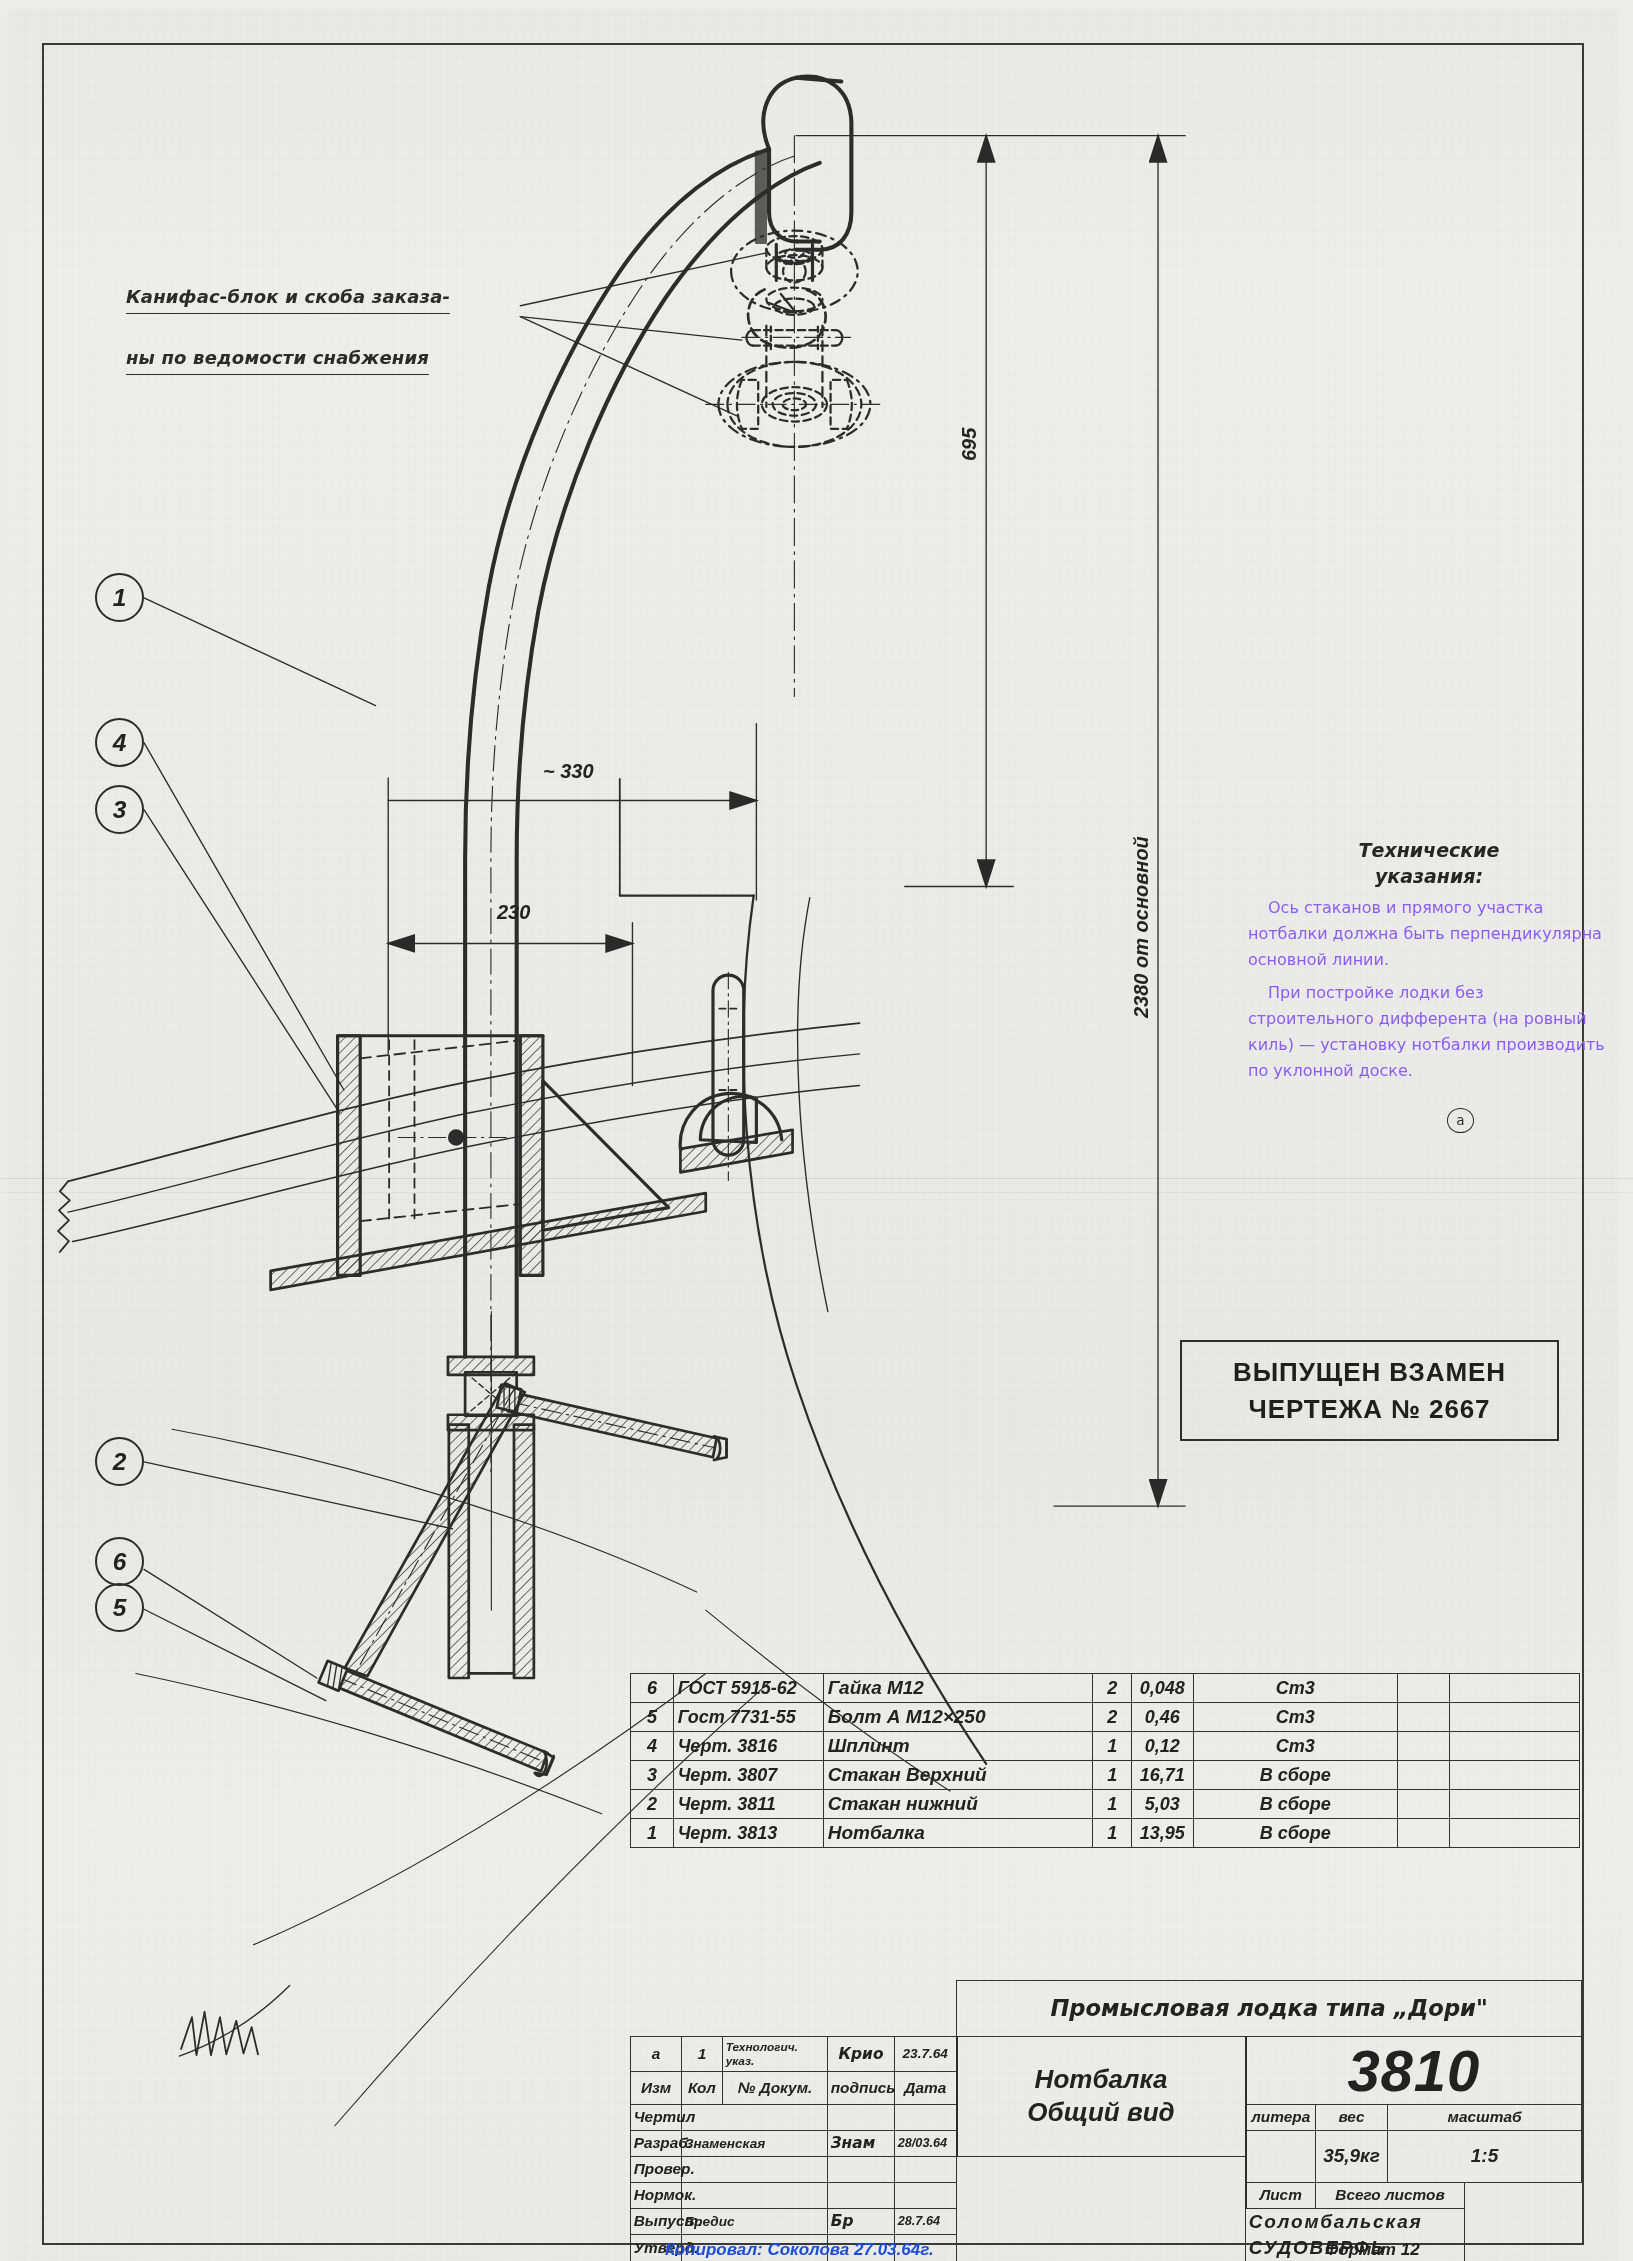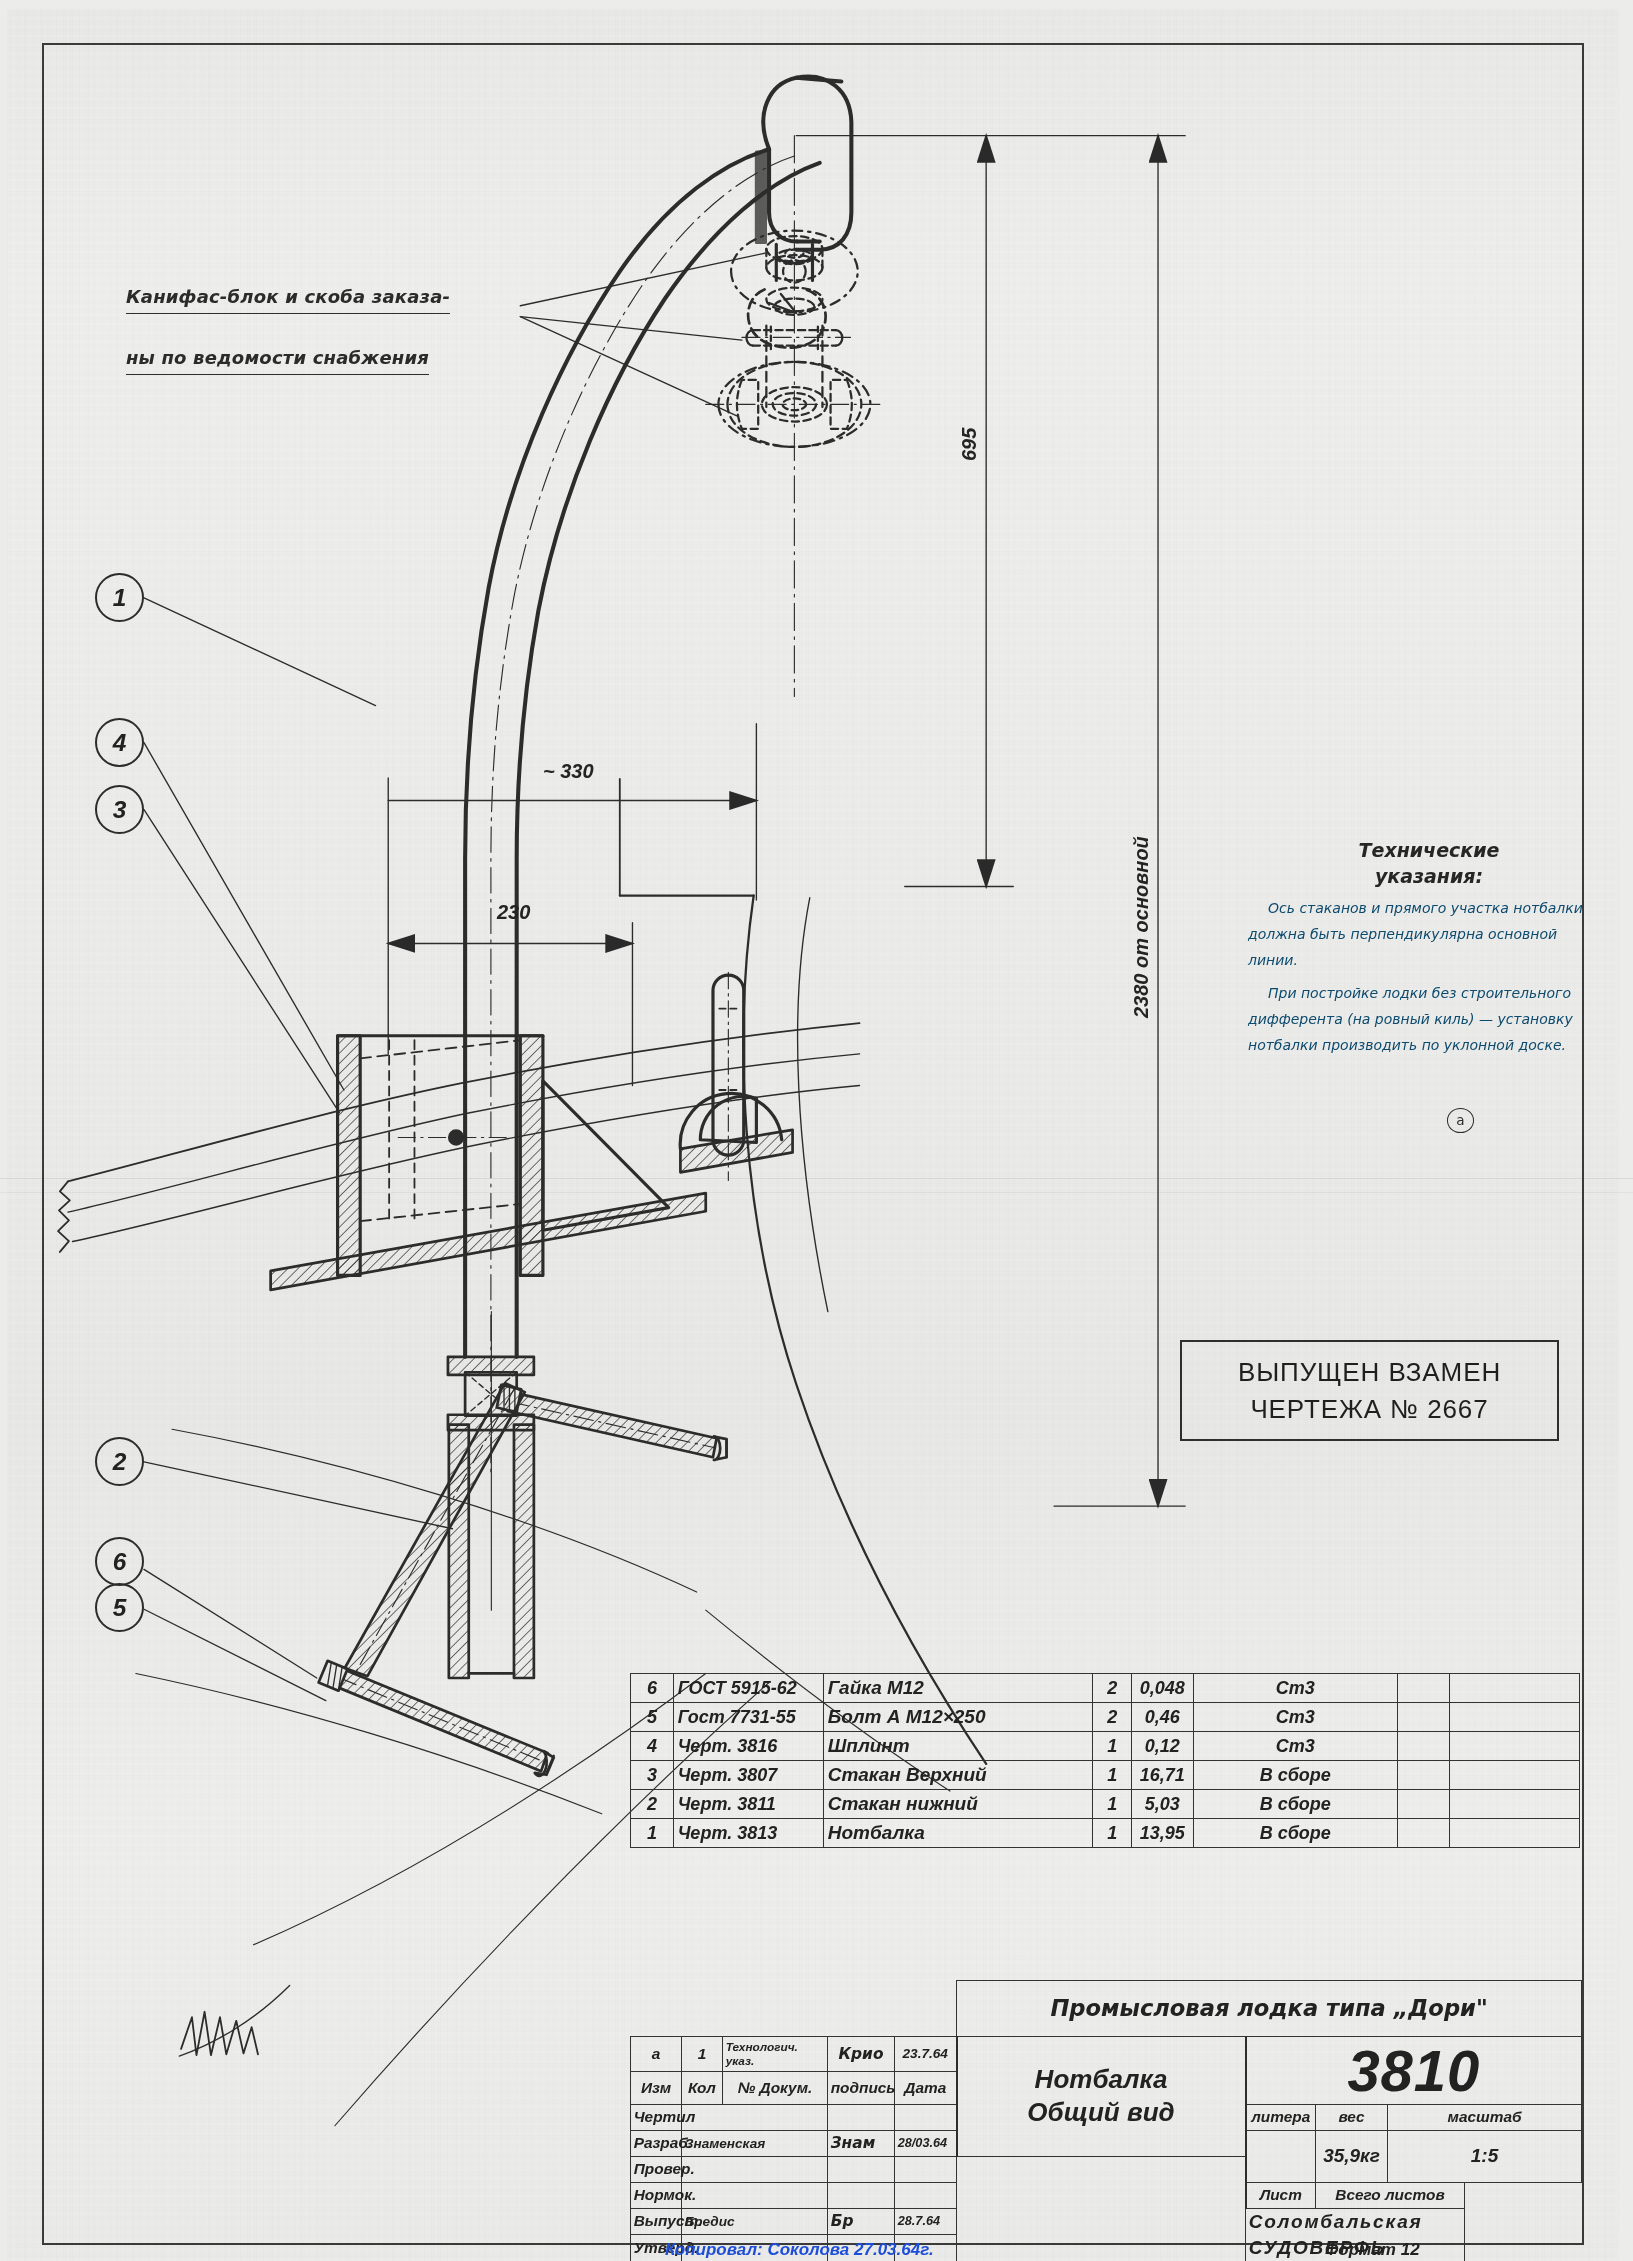--- a/index.html
+++ b/index.html
@@ -56,36 +56,36 @@
        font-family:"Liberation Sans",sans-serif;white-space:nowrap;}
   #dim-695{left:958px;top:461px;transform:rotate(-90deg);transform-origin:0 0;font-size:20px;}
   #dim-2380{left:1130px;top:1018px;transform:rotate(-90deg);transform-origin:0 0;font-size:20px;}
   #dim-330{left:543px;top:760px;font-size:20px;}
   #dim-230{left:497px;top:901px;font-size:20px;}
 
   
   #tech-notes{left:1248px;top:837px;width:362px;}
   #tech-notes .tn-title{font-size:19px;line-height:26px;font-weight:600;font-style:italic;
         font-family:"DejaVu Sans",sans-serif;color:#262626;text-align:center;}
-  #tech-notes .tn-p{font-size:14px;line-height:26px;font-style:italic;
-        font-family:"DejaVu Sans",sans-serif;color:#0c4a6e;margin-top:6.3px;}
+  #tech-notes .tn-p{font-size:16px;line-height:26px;
+        font-family:"DejaVu Sans",sans-serif;color:#8b5cf6;margin-top:6.3px;}
   #tech-notes .tn-p.first{text-indent:20px;}
   #tn-stamp{position:absolute;left:1447px;top:1108px;width:25px;height:22.6px;
         border:1.8px solid #2c2c2c;border-radius:50%;
         font-family:"DejaVu Sans",sans-serif;font-size:13.6px;color:#2c2c2c;
         display:flex;align-items:center;justify-content:center;}
 
   
   #stamp-box{
     position:absolute;left:1180px;top:1340px;width:375px;height:97px;
     border:2.3px solid #2e2e2e;background:transparent;
     display:flex;flex-direction:column;justify-content:center;align-items:center;
   }
   #stamp-box span{
-    font-family:"Liberation Sans",sans-serif;font-weight:400;
+    font-family:"Liberation Sans",sans-serif;font-weight:700;
     font-size:26px;letter-spacing:0.9px;color:#1f1f1f;line-height:37px;
   }
 
   
   .balloon{
     position:absolute;width:45px;height:45px;border:2.7px solid #2c2c2c;border-radius:50%;
     display:flex;align-items:center;justify-content:center;
     font-family:"Liberation Sans",sans-serif;font-style:italic;font-weight:700;
     font-size:24.4px;color:#222;background:transparent;
   }

